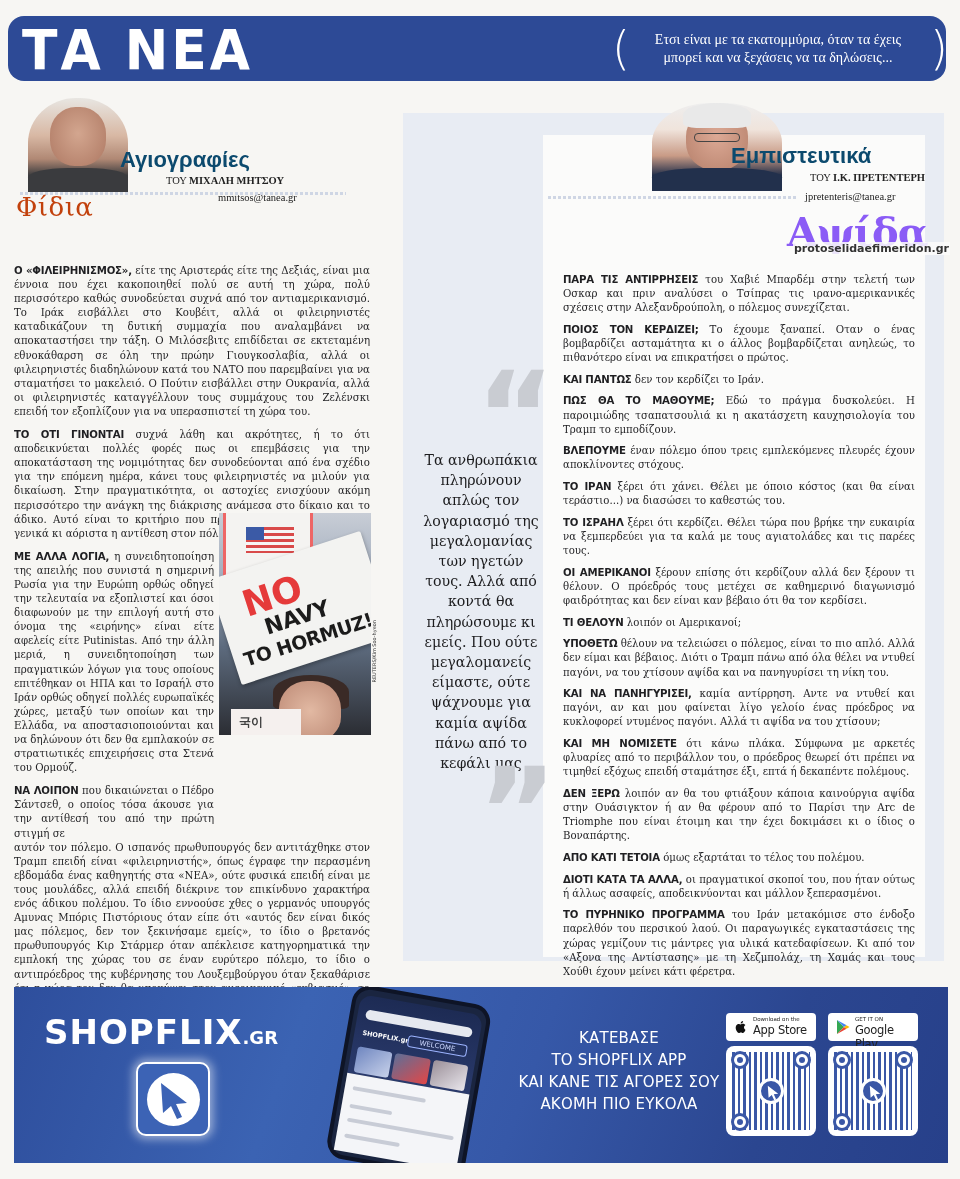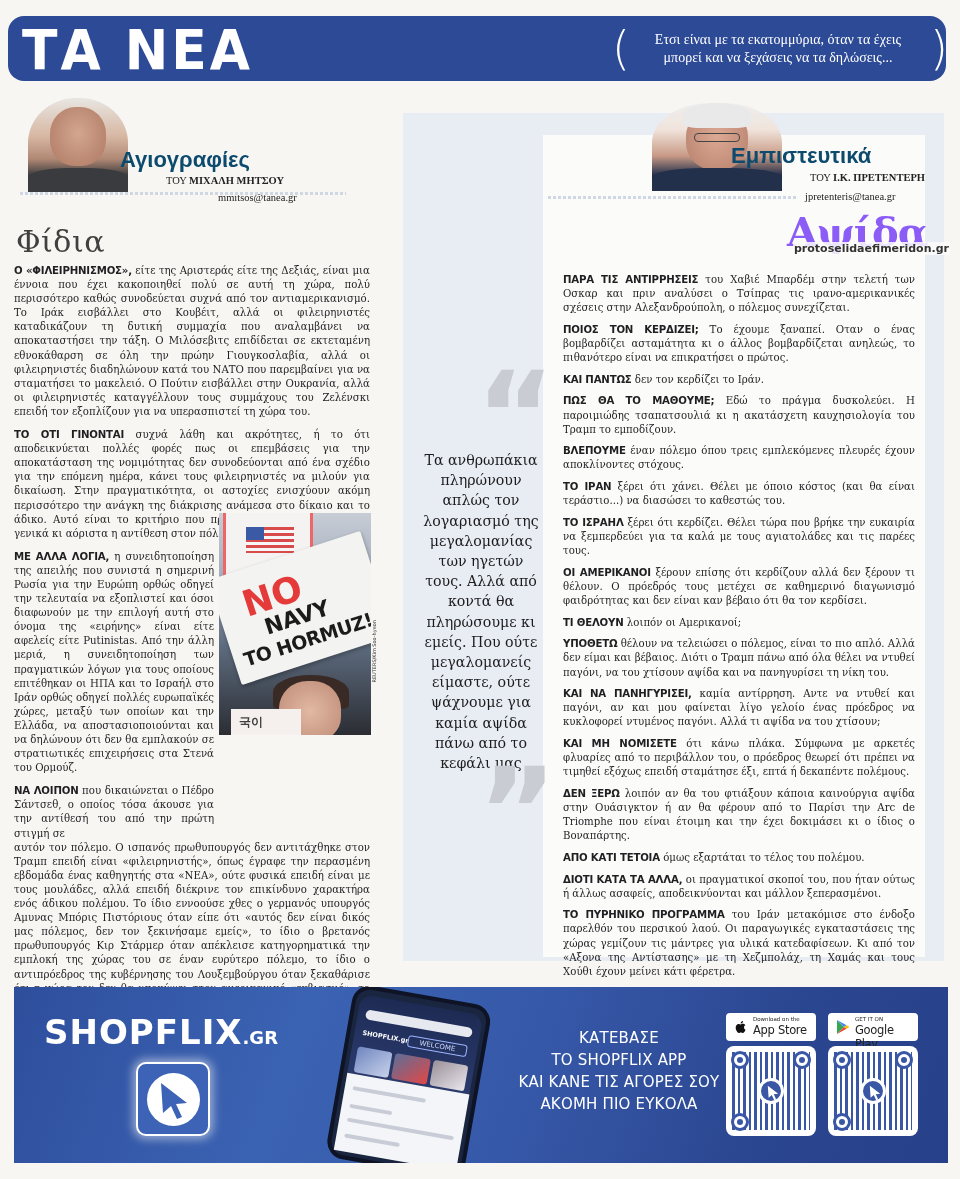--- a/index.html
+++ b/index.html
@@ -22,21 +22,21 @@
   .avatar .shoulders { position: absolute; left: 0; right: 0; bottom: 0; height: 26%; background: #3a3b3e; border-radius: 40% 40% 0 0; }
   .column-title { position: absolute; font-family: Liberation Sans, sans-serif; font-weight: bold; color: #0c4a6e; }
   .author-left .column-title { left: 92px; top: 49px; font-size: 22px; }
   .byline { position: absolute; font-family: "Liberation Serif", serif; font-size: 10.5px; color: #222; }
   .author-left .byline { left: 130px; top: 77px; margin-left: 8px; }
   .byline b { font-weight: bold; }
   .email { position: absolute; font-family: "Liberation Serif", serif; font-size: 10.5px; color: #222; }
   .author-left .email { left: 190px; top: 94px; }
   .dots { position: absolute; height: 3px; background: repeating-linear-gradient(90deg, #cfd6e4 0 3px, transparent 3px 5px); }
   .dots.l { left: 20px; top: 192px; width: 326px; }
-  .headline-left { position: absolute; left: 16px; top: 224px; font-family: "DejaVu Serif", serif; font-size: 30px; font-weight: normal; color: #404040; letter-spacing: 0.5px; }
+  .headline-left { position: absolute; left: 16px; top: 192px; font-family: "DejaVu Serif", serif; font-size: 26px; font-weight: normal; color: #c2410c; letter-spacing: 0.5px; }
 
   
   .article { font-family: "DejaVu Serif", serif; font-size: 10.2px; line-height: 14.1px; color: #1f1f22; text-align: justify; }
   .article p { margin-bottom: 9px; }
   .article .lead { font-family: "DejaVu Sans", sans-serif; font-weight: bold; letter-spacing: -0.2px; }
   .left-col { position: absolute; left: 14px; top: 264px; width: 356px; }
   .left-col .p3 { width: 200px; }
   .left-col .p4first { width: 200px; }
 
   .photo { position: absolute; left: 219px; top: 513px; width: 152px; height: 222px; overflow: hidden; background: #8896a8; }

